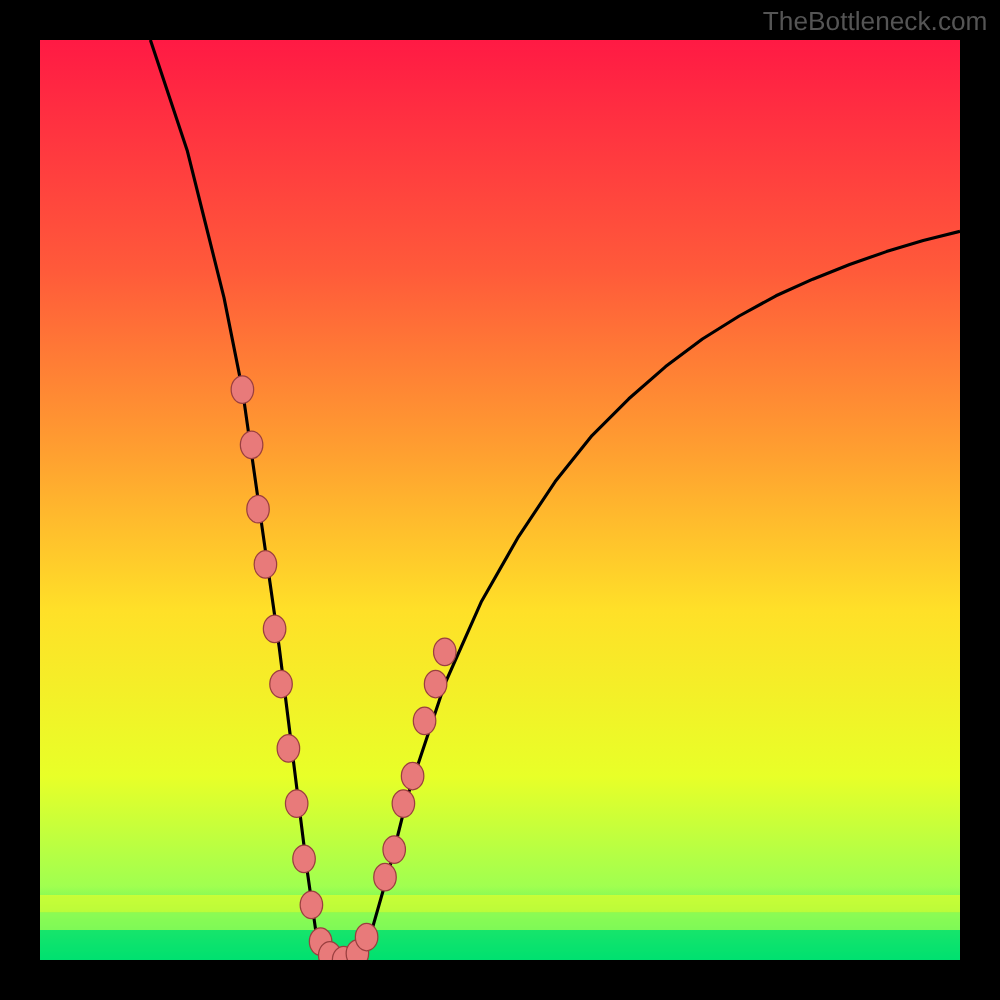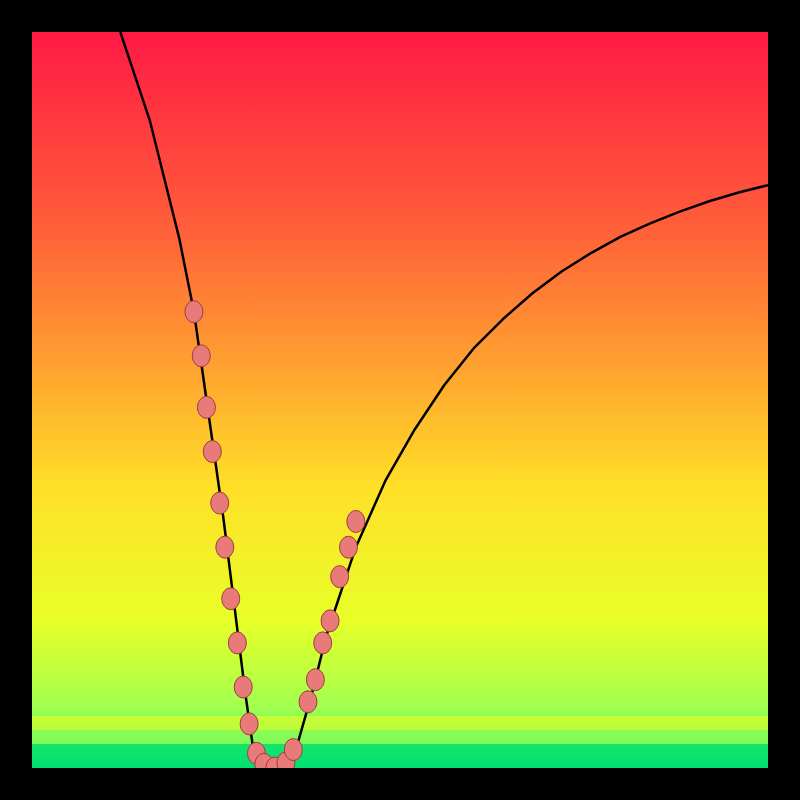--- a/index.html
+++ b/index.html
@@ -6,20 +6,21 @@
   body { width: 800px; height: 800px; background: #000; position: relative; font-family: Arial, sans-serif; }
   .chart-container { position: absolute; top: 0; left: 0; width: 800px; height: 800px; }
   .watermark { position: absolute; top: 6px; right: 10px; color: #555; font-size: 21px; font-weight: 500; z-index: 10; }
   .plot-area { position: absolute; top: 32px; left: 32px; width: 736px; height: 736px; }
   svg { display: block; }
 </style>
 </head>
 <body>
 
 <div class="chart-container">
+  <div class="watermark">TheBottleneck.com</div>
   <div class="plot-area">
     <svg id="chart-svg" width="736" height="736" viewBox="0 0 736 736">
         <defs>
           <linearGradient id="bg-grad" x1="0" y1="0" x2="0" y2="1">
             <stop offset="0%" stop-color="#ff1a44"></stop>
             <stop offset="25%" stop-color="#ff5a3a"></stop>
             <stop offset="45%" stop-color="#ffa030"></stop>
             <stop offset="62%" stop-color="#ffe028"></stop>
             <stop offset="80%" stop-color="#e8ff28"></stop>
             <stop offset="92%" stop-color="#a0ff50"></stop>

